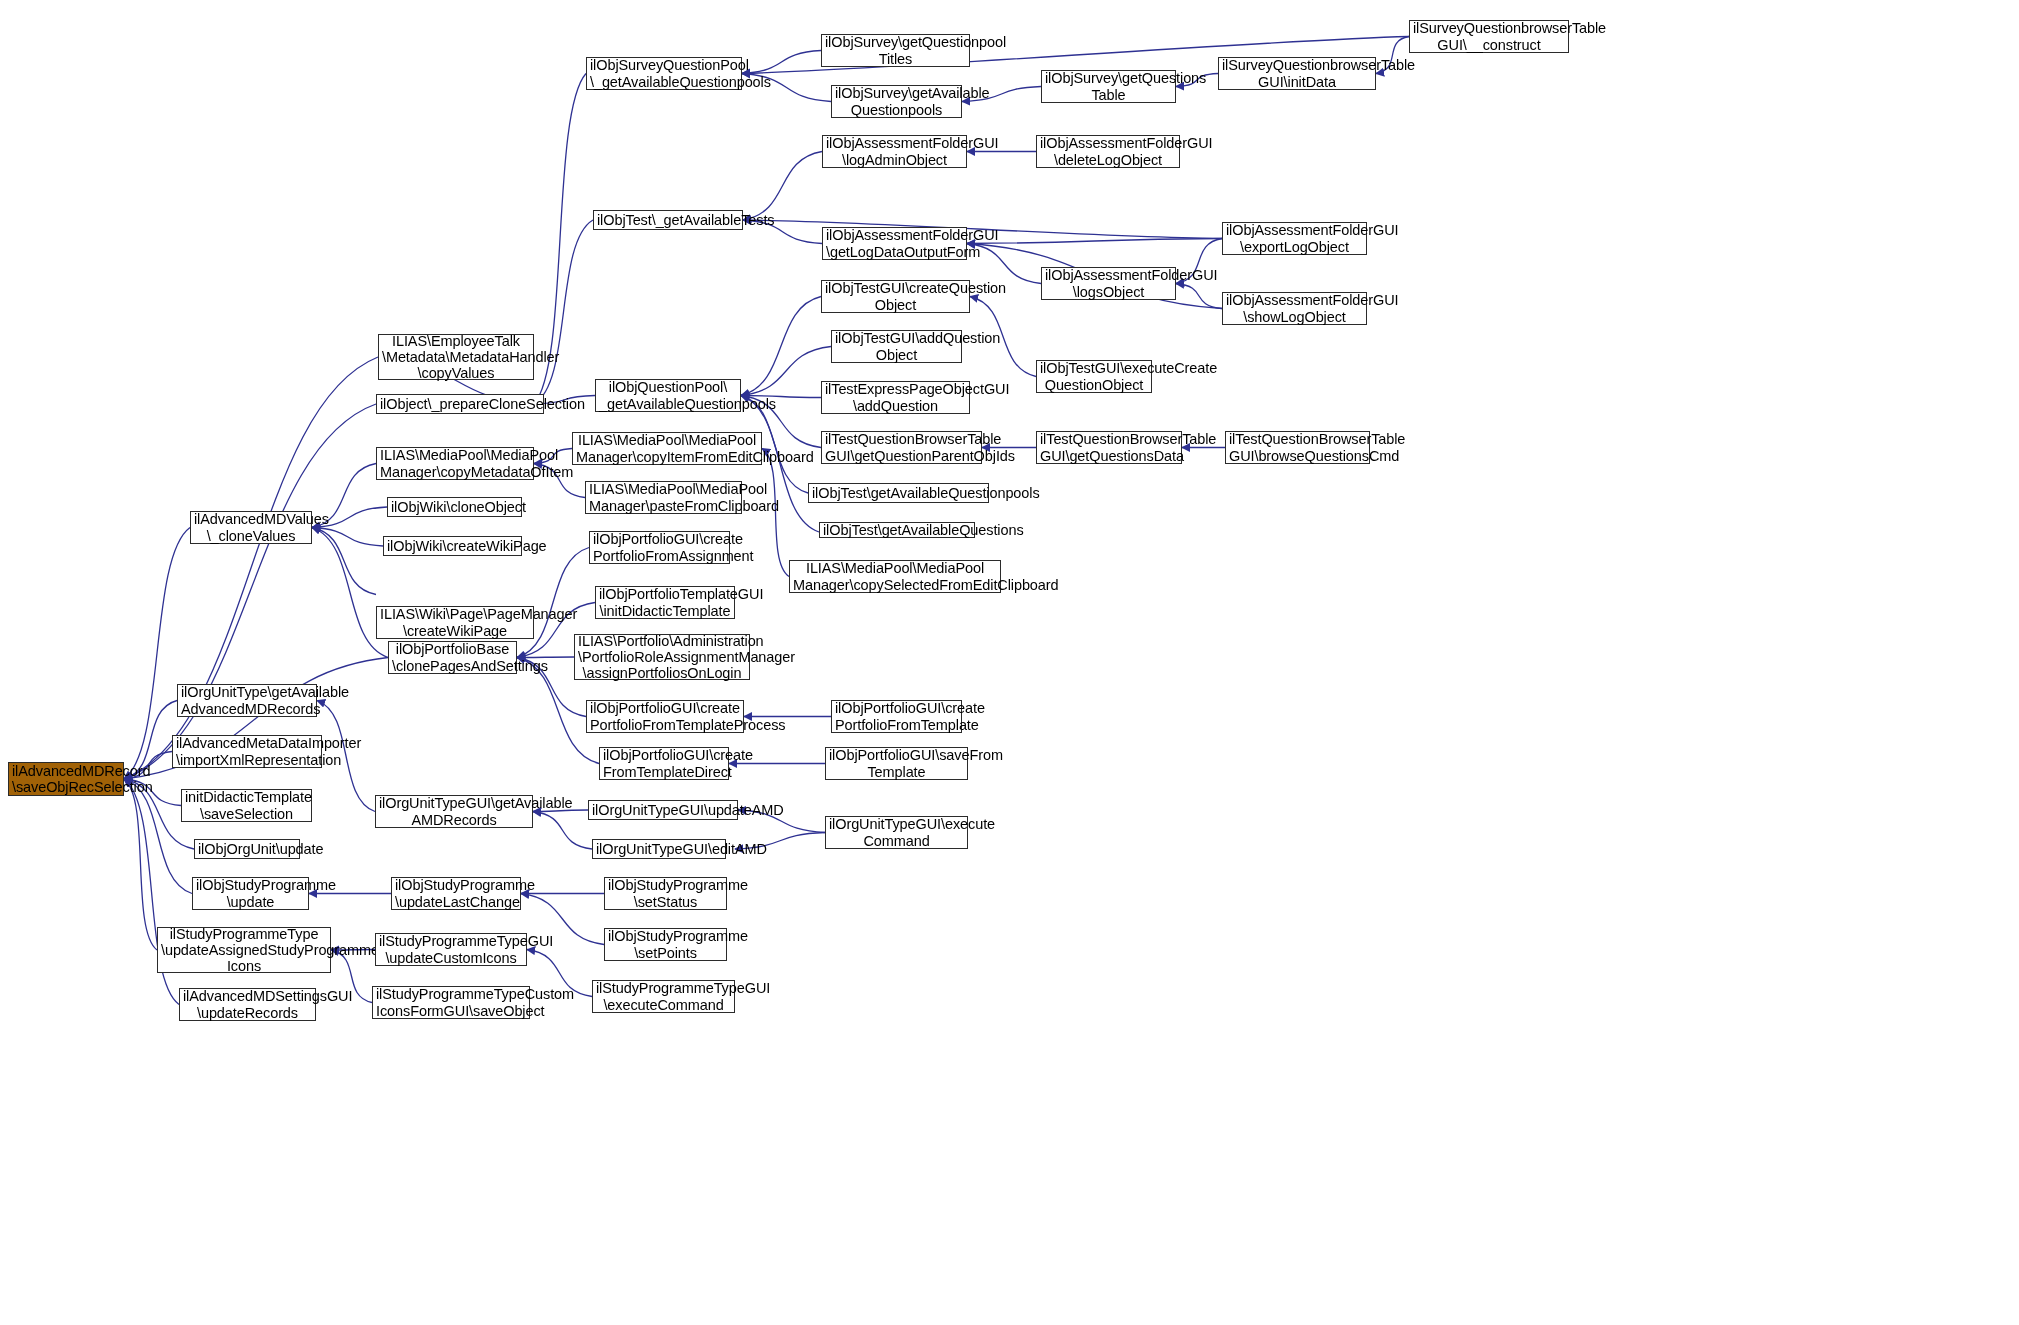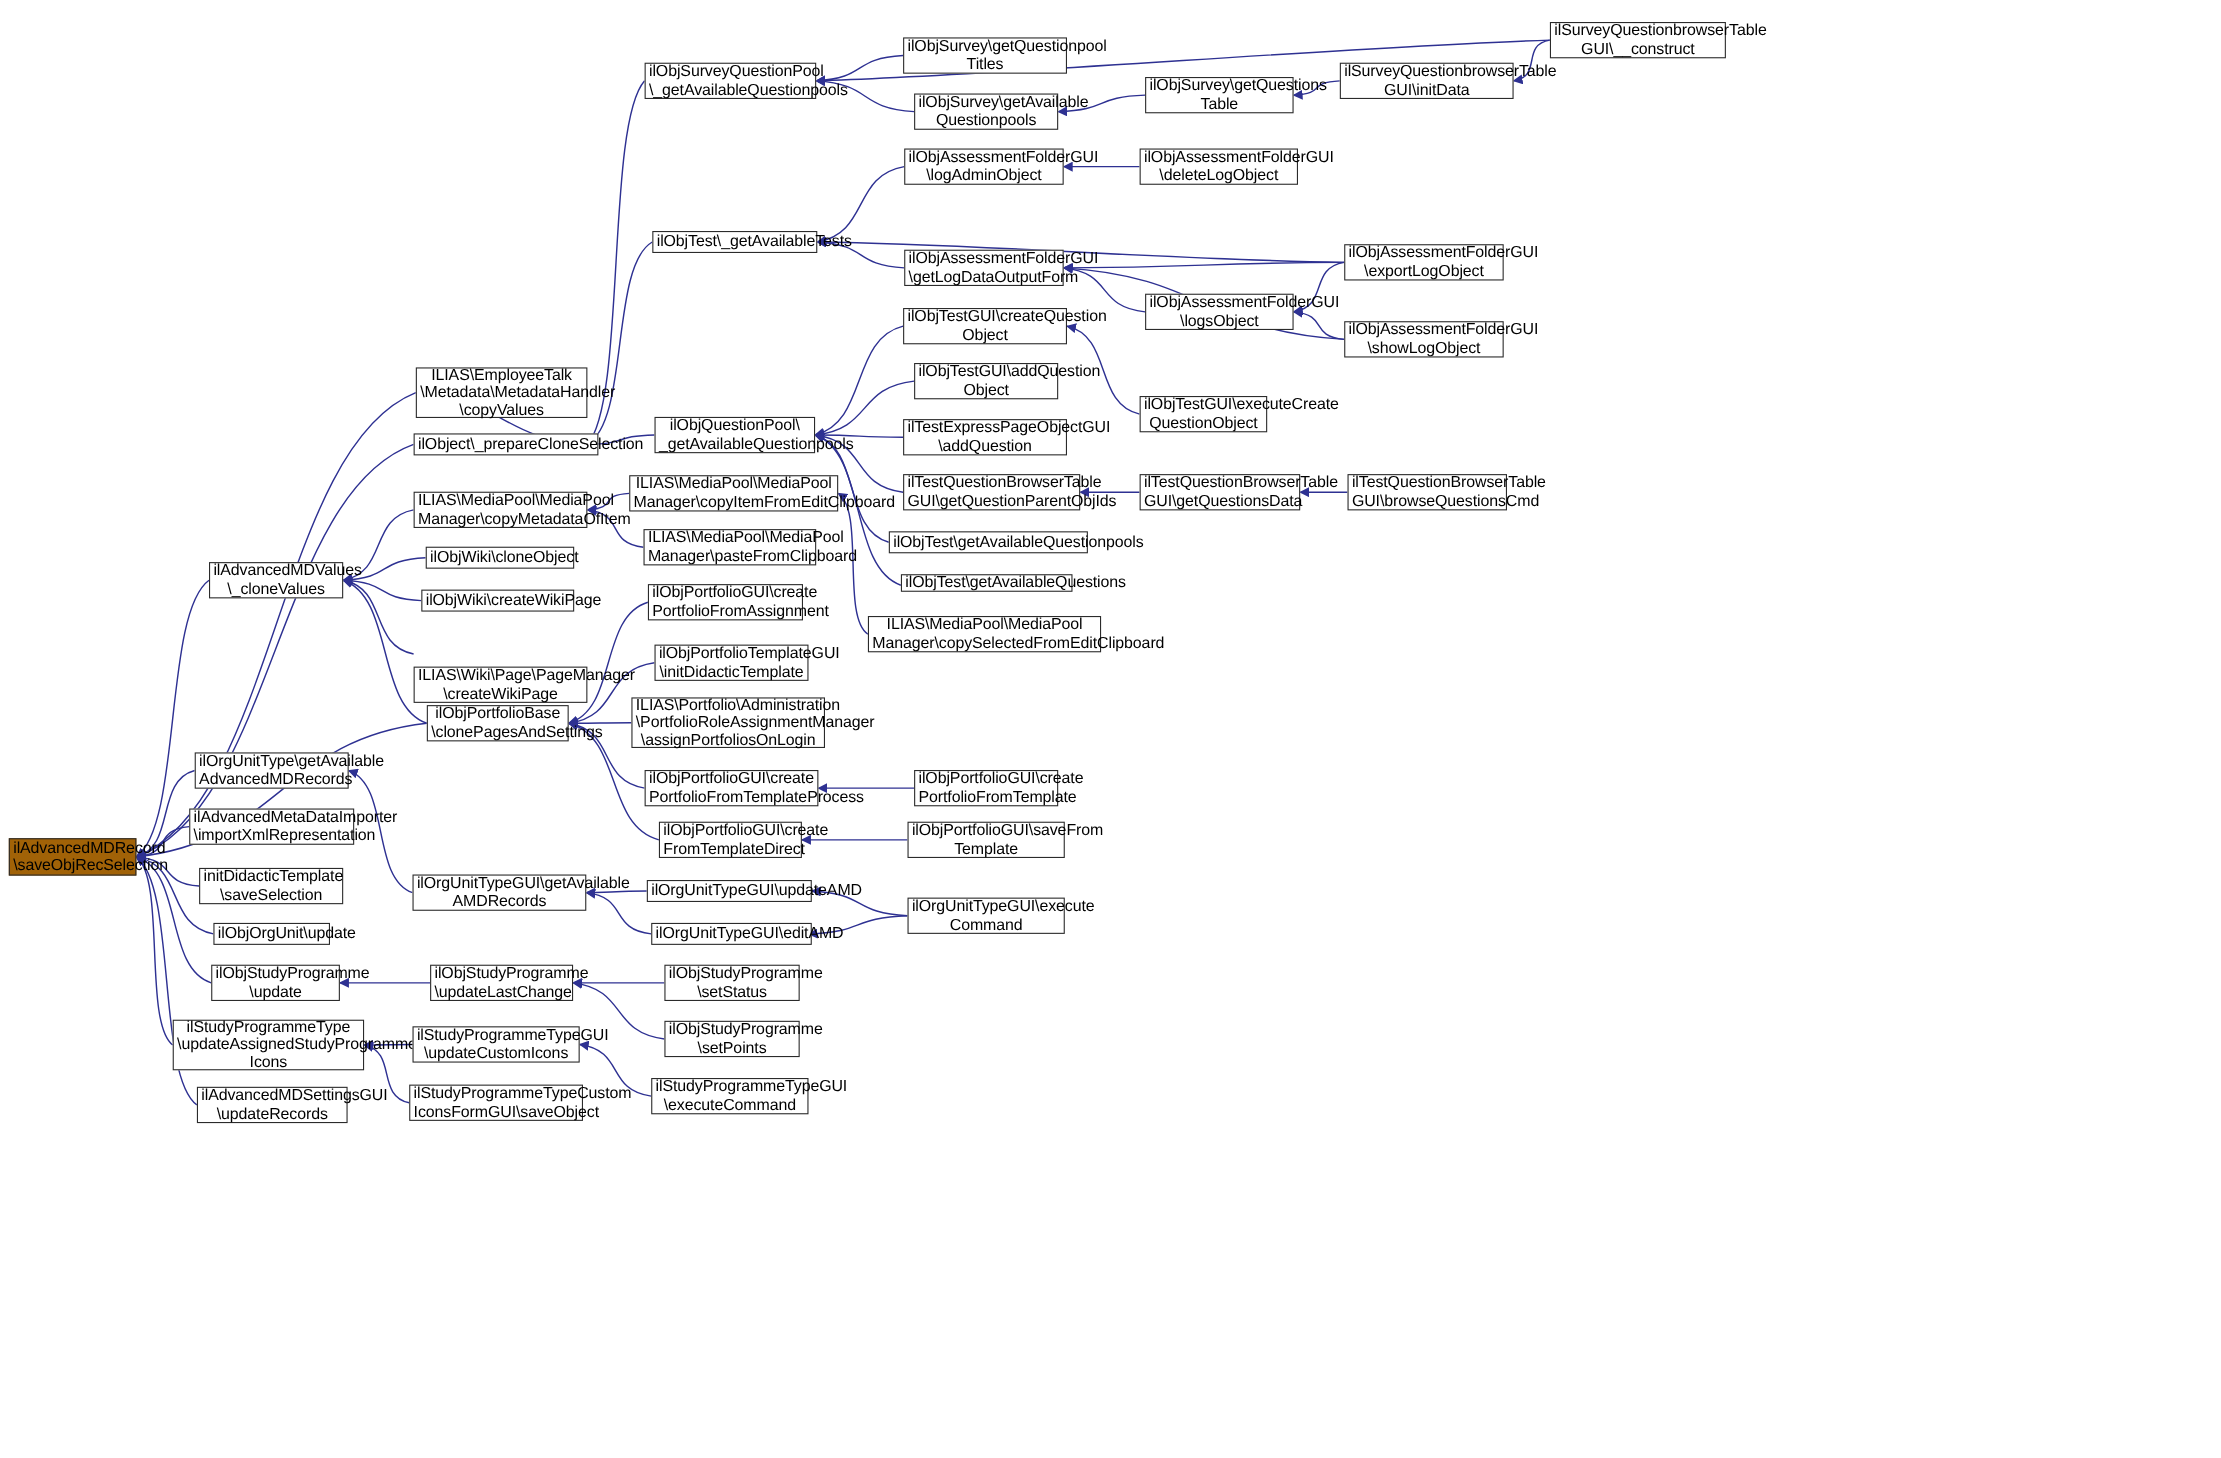--- a/index.html
+++ b/index.html
@@ -175,21 +175,21 @@
       <div class="node" style="left: 177px; top: 684px; width: 140px; height: 33px;"><span>ilOrgUnitType\getAvailable
 AdvancedMDRecords</span></div>
       <div class="node" style="left: 172px; top: 735px; width: 150px; height: 33px;"><span>ilAdvancedMetaDataImporter
 \importXmlRepresentation</span></div>
       <div class="node" style="left: 181px; top: 789px; width: 131px; height: 33px;"><span>initDidacticTemplate
 \saveSelection</span></div>
       <div class="node" style="left: 194px; top: 839px; width: 106px; height: 20px;"><span>ilObjOrgUnit\update</span></div>
       <div class="node" style="left: 375px; top: 795px; width: 158px; height: 33px;"><span>ilOrgUnitTypeGUI\getAvailable
 AMDRecords</span></div>
       <div class="node" style="left: 588px; top: 800px; width: 150px; height: 20px;"><span>ilOrgUnitTypeGUI\updateAMD</span></div>
-      <div class="node" style="left: 592px; top: 839px; width: 146px; height: 20px;"><span>ilOrgUnitTypeGUI\editAMD</span></div>
+      <div class="node" style="left: 592px; top: 839px; width: 134px; height: 20px;"><span>ilOrgUnitTypeGUI\editAMD</span></div>
       <div class="node" style="left: 825px; top: 816px; width: 143px; height: 33px;"><span>ilOrgUnitTypeGUI\execute
 Command</span></div>
       <div class="node" style="left: 192px; top: 877px; width: 117px; height: 33px;"><span>ilObjStudyProgramme
 \update</span></div>
       <div class="node" style="left: 391px; top: 877px; width: 130px; height: 33px;"><span>ilObjStudyProgramme
 \updateLastChange</span></div>
       <div class="node" style="left: 604px; top: 877px; width: 123px; height: 33px;"><span>ilObjStudyProgramme
 \setStatus</span></div>
       <div class="node" style="left: 604px; top: 928px; width: 123px; height: 33px;"><span>ilObjStudyProgramme
 \setPoints</span></div>

